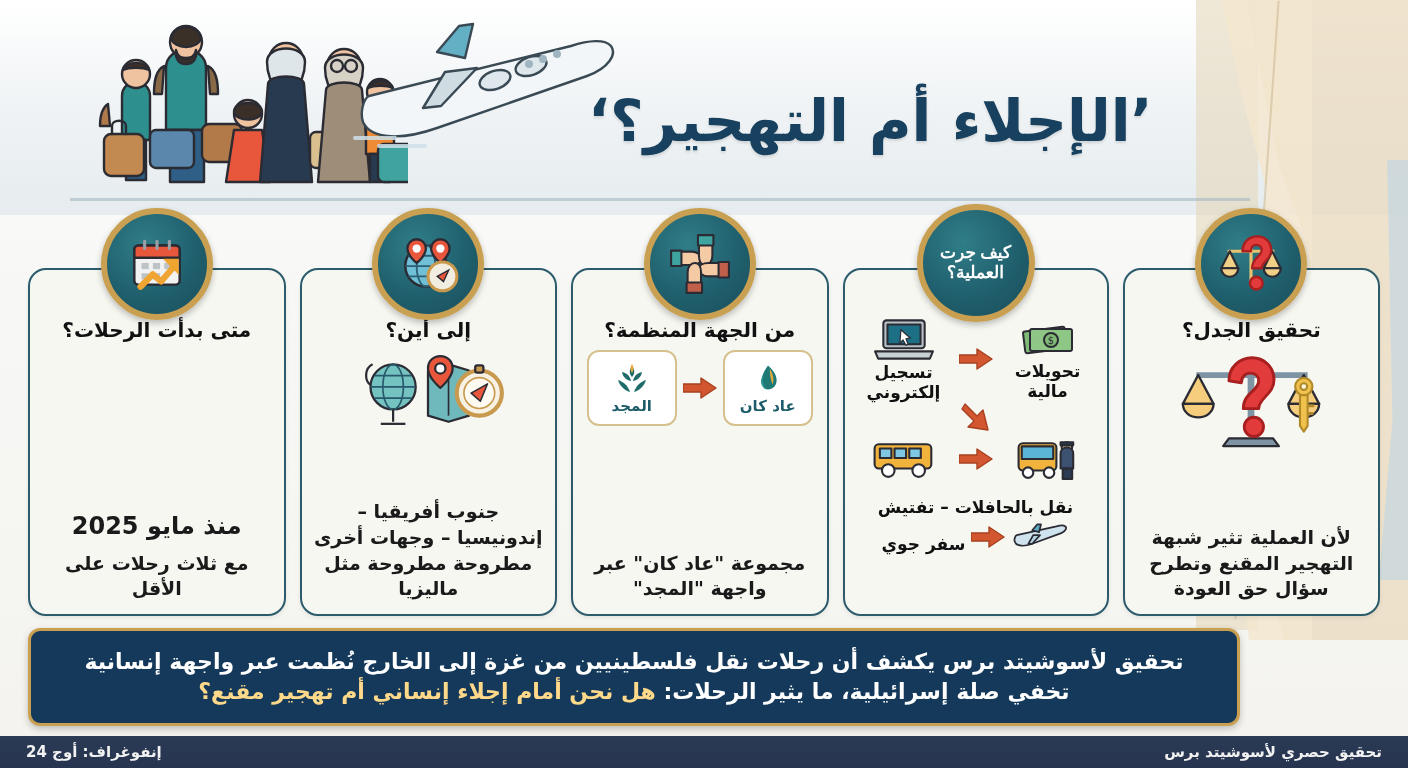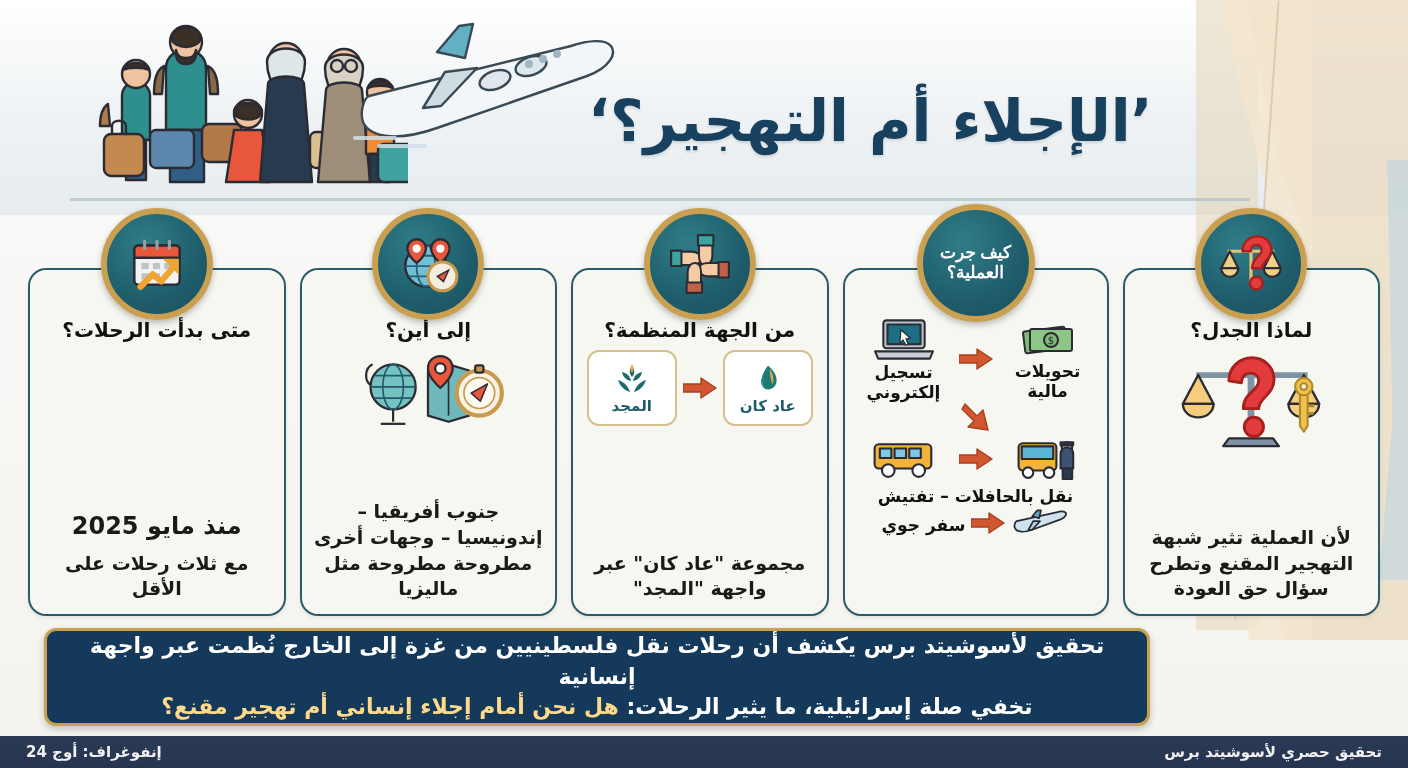--- a/index.html
+++ b/index.html
@@ -69,33 +69,33 @@
   .card-art{margin:4px 0 6px;}
 
   
   .flow{display:flex;flex-direction:column;gap:2px;width:100%;margin-top:2px;}
   .flow-row{display:flex;flex-direction:row-reverse;align-items:center;justify-content:center;gap:6px;}
   .flow-cell{display:flex;flex-direction:column;align-items:center;width:98px;}
   .flow-label{font-size:17px;font-weight:bold;color:#111;line-height:1.15;margin-top:1px;}
   .arrow-r{width:34px;height:22px;flex:0 0 auto;}
   .arrow-d{width:30px;height:34px;margin:-2px auto 0;}
   .flow-row.full{gap:8px;}
-  .flow-wide-label{font-size:17px;font-weight:bold;color:#111;white-space:nowrap;margin-top:4px;}
+  .flow-wide-label{font-size:17px;font-weight:bold;color:#111;white-space:nowrap;margin-top:15px;}
 
   
   .logo-row{display:flex;flex-direction:row-reverse;align-items:center;gap:6px;margin:2px 0 8px;}
   .logo-box{
     width:86px;height:72px;border:2px solid #d6c08f;border-radius:12px;background:#fff;
     display:flex;flex-direction:column;align-items:center;justify-content:center;gap:1px;
   }
   .logo-name{font-size:15px;font-weight:bold;color:#1f5d6b;}
 
   
   .banner{
-    position:absolute;left:44px;top:628px;width:1106px;height:98px;box-sizing:border-box;
+    position:absolute;left:28px;top:628px;width:1212px;height:98px;box-sizing:border-box;
     background:#14395a;border:3px solid #c9a052;border-radius:12px;
     display:flex;align-items:center;justify-content:center;padding:6px 20px;
     box-shadow:0 3px 7px rgba(0,0,0,.22);
   }
   .banner p{margin:0;color:#fff;font-size:22px;font-weight:bold;line-height:1.38;text-align:center;}
   .banner .hl{color:#ffd98a;}
   .spark{position:absolute;left:56px;top:660px;width:34px;height:46px;opacity:.5;}
 
   
   .footer{
@@ -407,21 +407,21 @@
             <path d="M12 20L4 36h16z" fill="#f2cf86"></path>
             <path d="M52 20l-8 16h16z" fill="#f2cf86"></path>
             <path d="M4 36c0 5 4 8 8 8s8-3 8-8z" fill="#f2cf86"></path>
             <path d="M44 36c0 5 4 8 8 8s8-3 8-8z" fill="#f2cf86"></path>
             <path d="M32 14v36" stroke="#e6c370" stroke-width="3"></path>
           </g>
           <path d="M24 20c0-9 7-14 14-14s13 5 13 13c0 9-9 11-9 17h-9c0-10 9-11 9-17 0-3-2-5-5-5s-5 2-5 6z" fill="#e23b3b" stroke="#a81f1f" stroke-width="2.2" stroke-linejoin="round"></path>
           <circle cx="37" cy="50" r="6" fill="#e23b3b" stroke="#a81f1f" stroke-width="2.2"></circle>
         </svg>
       </div>
-      <div class="card-title">لماذا الجدل؟</div>
+      <div class="card-title">تحقيق الجدل؟</div>
       <div class="card-art">
         <svg viewBox="0 0 170 100" width="168" height="96">
           <g stroke="#2b2b33" stroke-width="2.4" stroke-linejoin="round">
             <path d="M28 24h116" stroke="#7e93a3" stroke-width="6"></path>
             <path d="M30 24L14 54h32z" fill="#f5cd7d"></path>
             <path d="M140 24l-16 30h32z" fill="#f5cd7d"></path>
             <path d="M14 54c0 9 8 14 16 14s16-5 16-14z" fill="#f5cd7d"></path>
             <path d="M124 54c0 9 8 14 16 14s16-5 16-14z" fill="#f5cd7d"></path>
             <path d="M85 20v54" stroke="#7e93a3" stroke-width="7"></path>
             <path d="M62 90h46l6 8H56z" fill="#7e93a3"></path>

